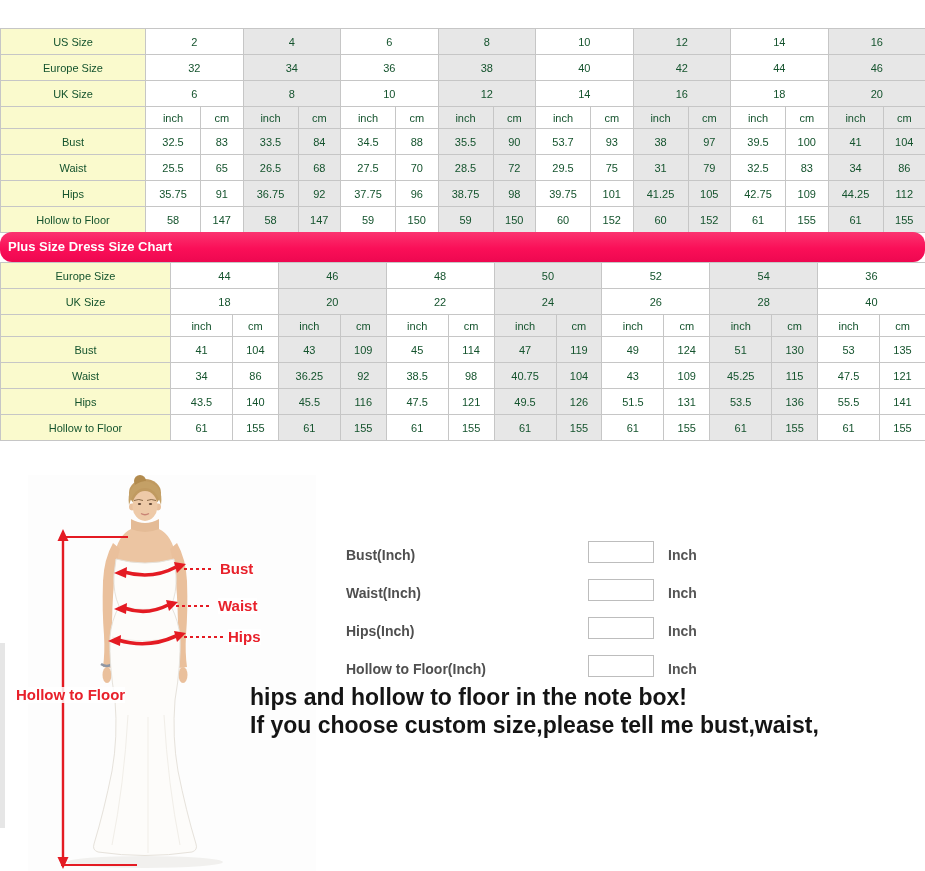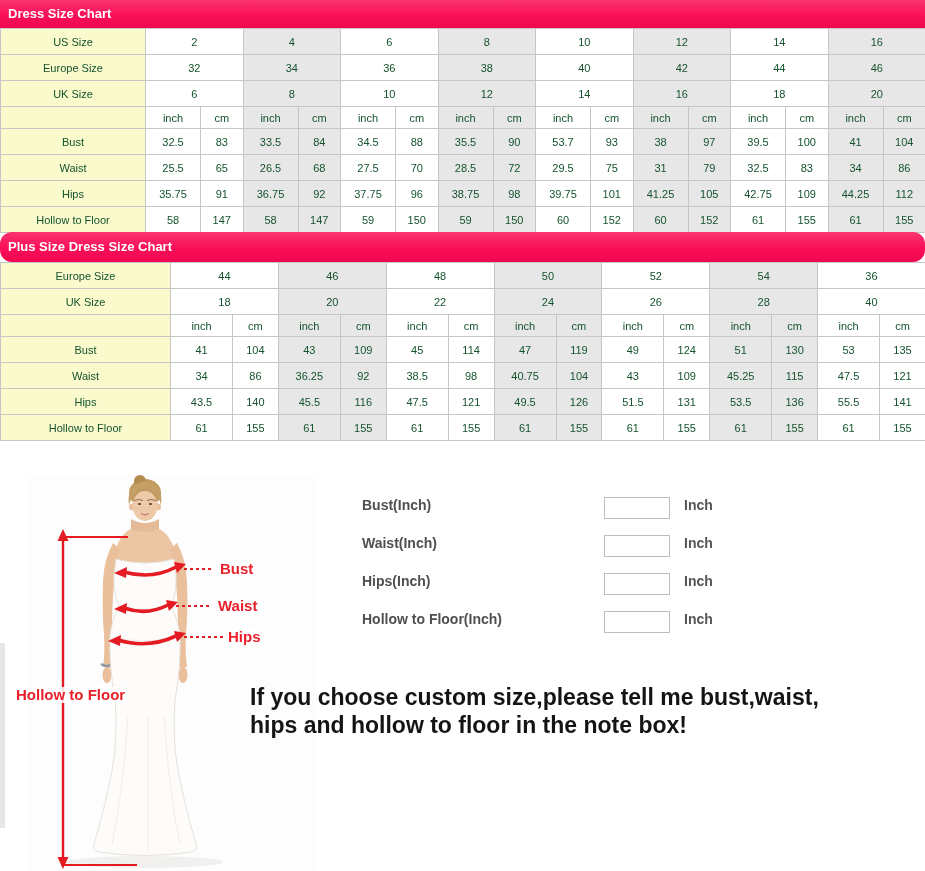--- a/index.html
+++ b/index.html
@@ -37,22 +37,22 @@
   .red-label{
     position:absolute; color:#e8212b; font-weight:bold; font-size:15px;
     white-space:nowrap; background:rgba(255,255,255,0.85); line-height:16px;
   }
   #lbl-bust{left:220px; top:86px;}
   #lbl-waist{left:218px; top:123px;}
   #lbl-hips{left:228px; top:154px;}
   #lbl-hollow{left:16px; top:212px;}
   
   .form-row{
-    position:absolute; left:362px; width:360px; height:26px;
-    display:flex; align-items:flex-start;
+    position:absolute; left:346px; width:360px; height:26px;
+    display:flex; align-items:flex-end;margin-top:40px;
   }
   #frow0{top:22px;} #frow1{top:60px;} #frow2{top:98px;} #frow3{top:136px;}
   .form-label{
     width:242px; font-size:14px; font-weight:bold; color:#4f4f4f; white-space:nowrap;
   }
   .form-input{
     width:58px; height:20px; border:1px solid #bdbdbd; background:#fff;
     font-size:13px; padding:0 3px; color:#333;
   }
   .form-unit{margin-left:14px; font-size:14px; font-weight:bold; color:#555;}
@@ -61,23 +61,20 @@
     position:absolute; left:250px; top:208px; width:675px;
     font-size:23px; font-weight:bold; color:#141414; line-height:28px;
   }
   .note div{white-space:nowrap;}
 </style>
 </head>
 <body>
 
 <div class="page">
 
-  <div class="bar" id="bar1">
-    <span>Dress Size Chart</span>
-  </div>
 
   <table class="size-table" id="table1">
       <colgroup>
         <col style="width: 145px;">
         <col style="width: 55px;">
         <col style="width: 42.5px;">
         <col style="width: 55px;">
         <col style="width: 42.5px;">
         <col style="width: 55px;">
         <col style="width: 42.5px;">
@@ -447,18 +444,18 @@
       <input class="form-input" value="" style="">
       <div class="form-unit">Inch</div>
     </div>
     <div class="form-row" id="frow3">
       <div class="form-label">Hollow to Floor(Inch)</div>
       <input class="form-input" value="" style="">
       <div class="form-unit">Inch</div>
     </div>
 
     <div class="note">
+      <div>hips and hollow to floor in the note box!</div>
       <div>If you choose custom size,please tell me bust,waist,</div>
-      <div>hips and hollow to floor in the note box!</div>
     </div>
 
   </div>
 </div>
 
 </body></html>

